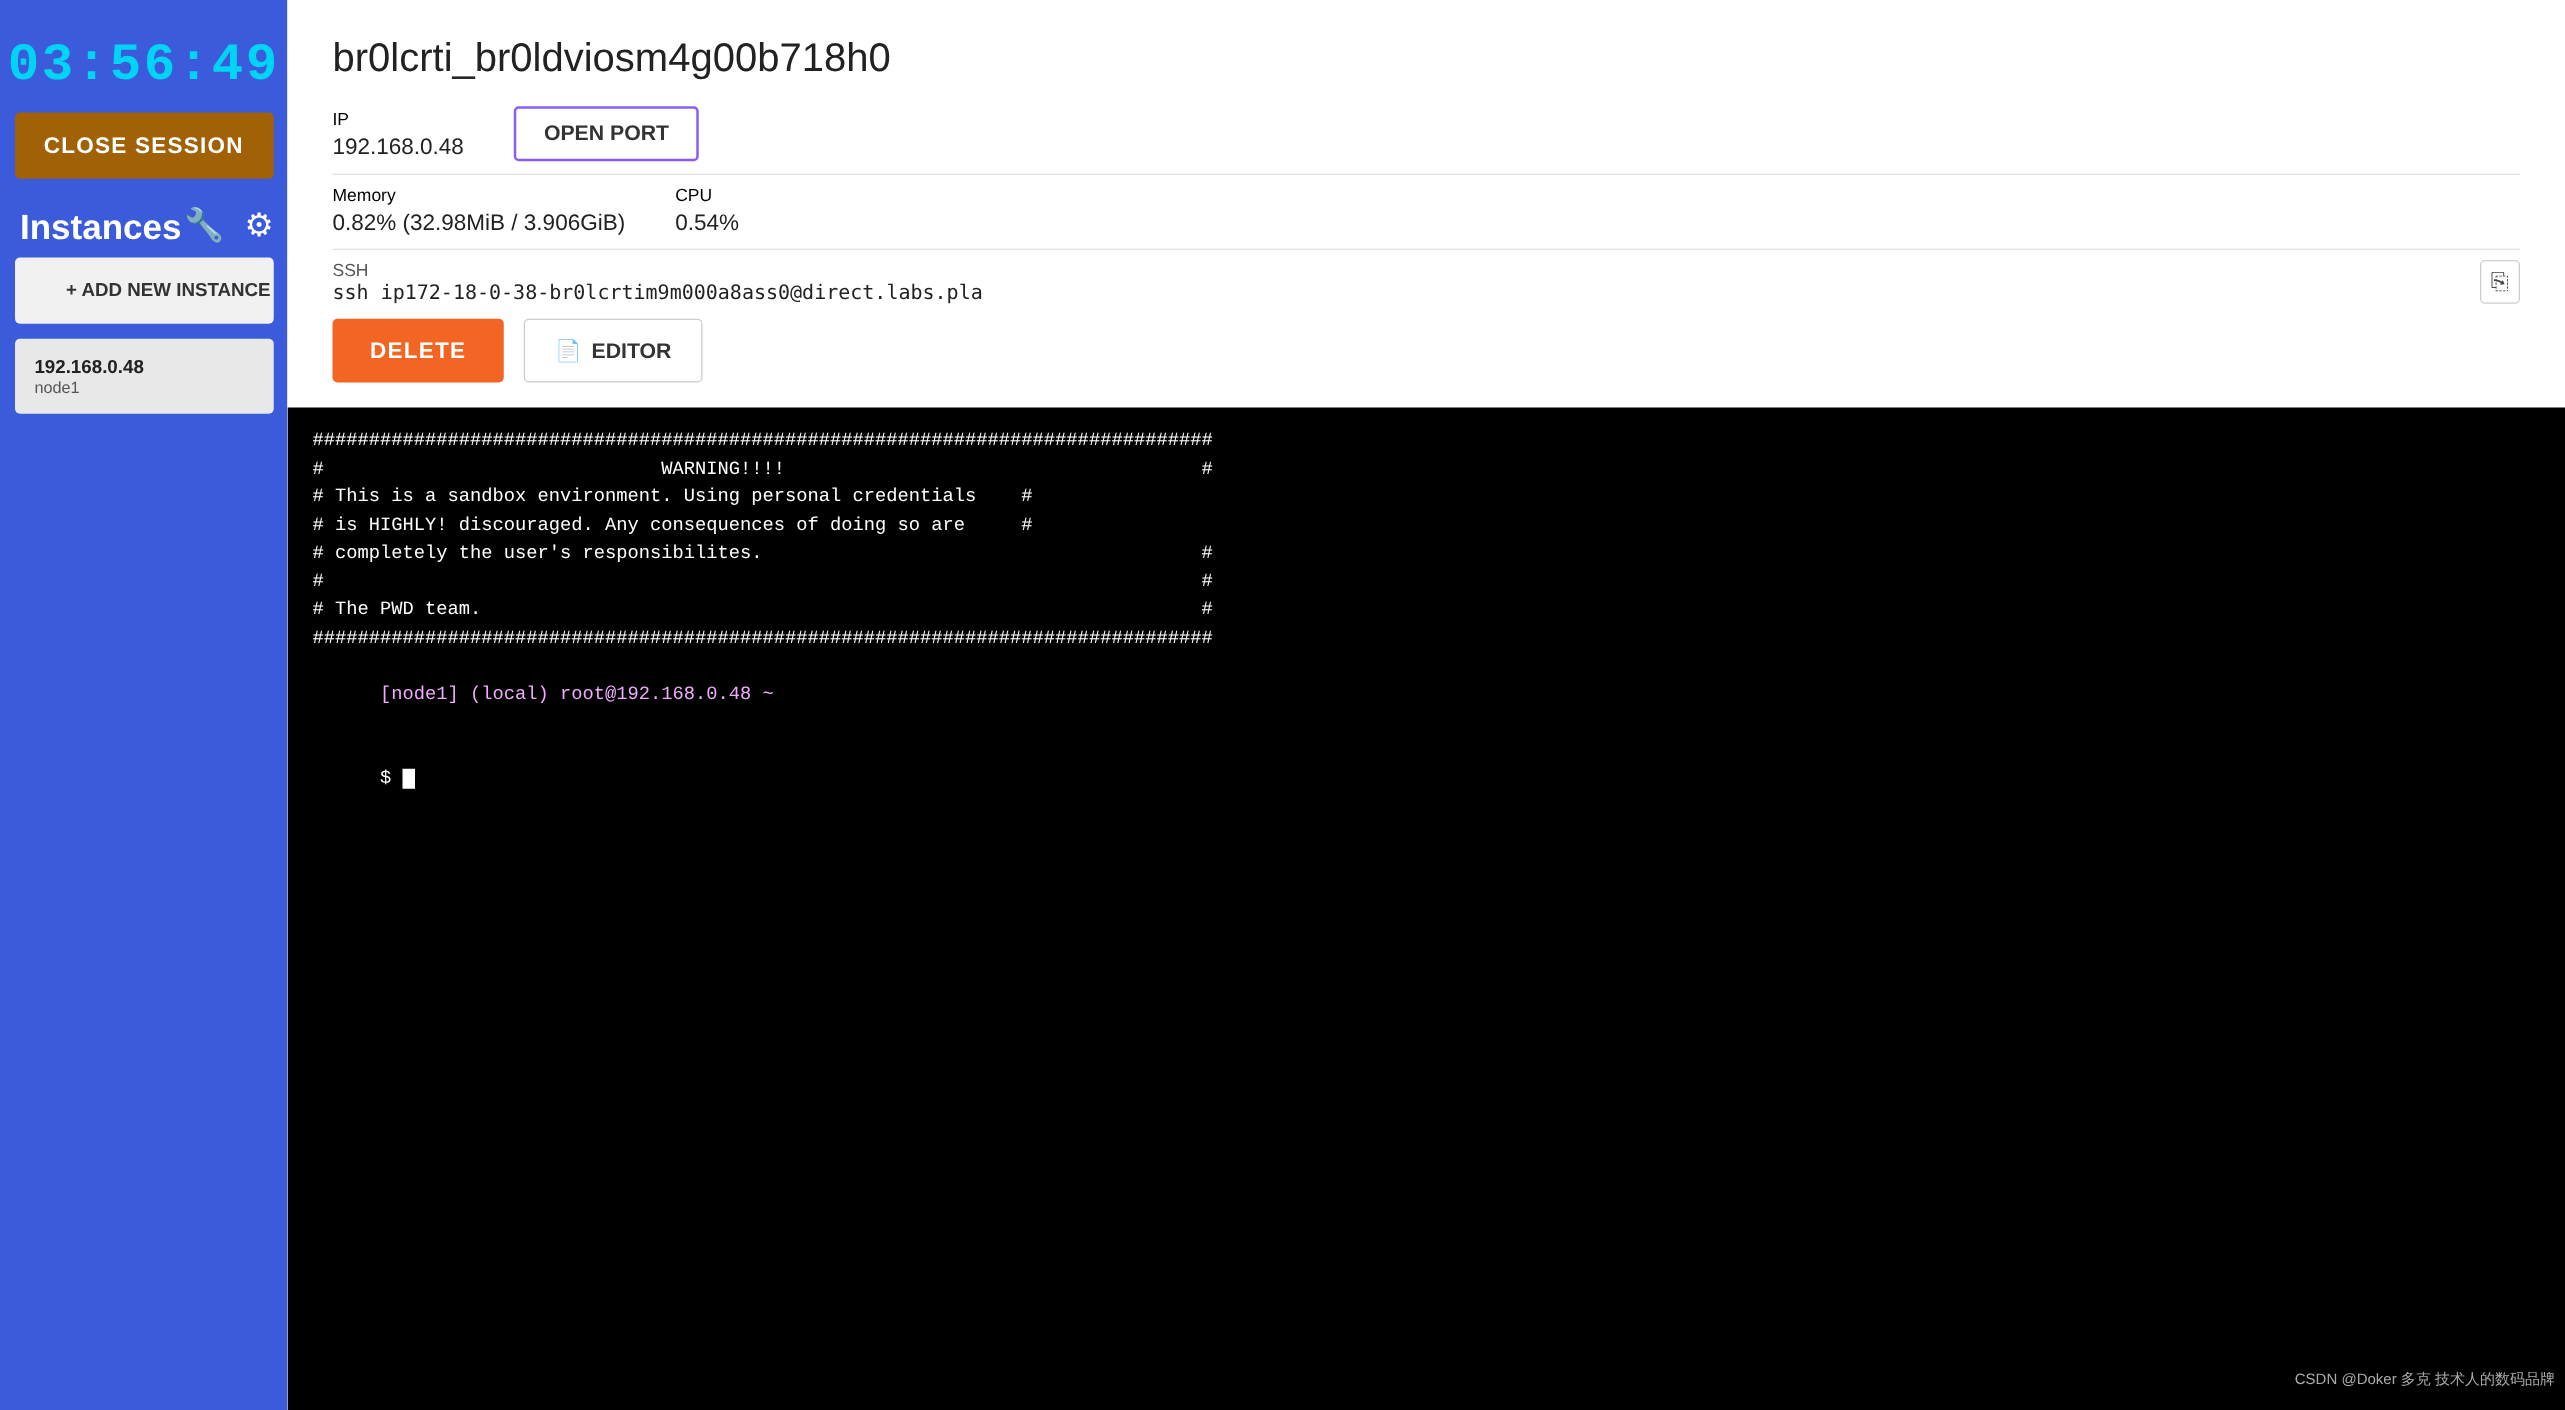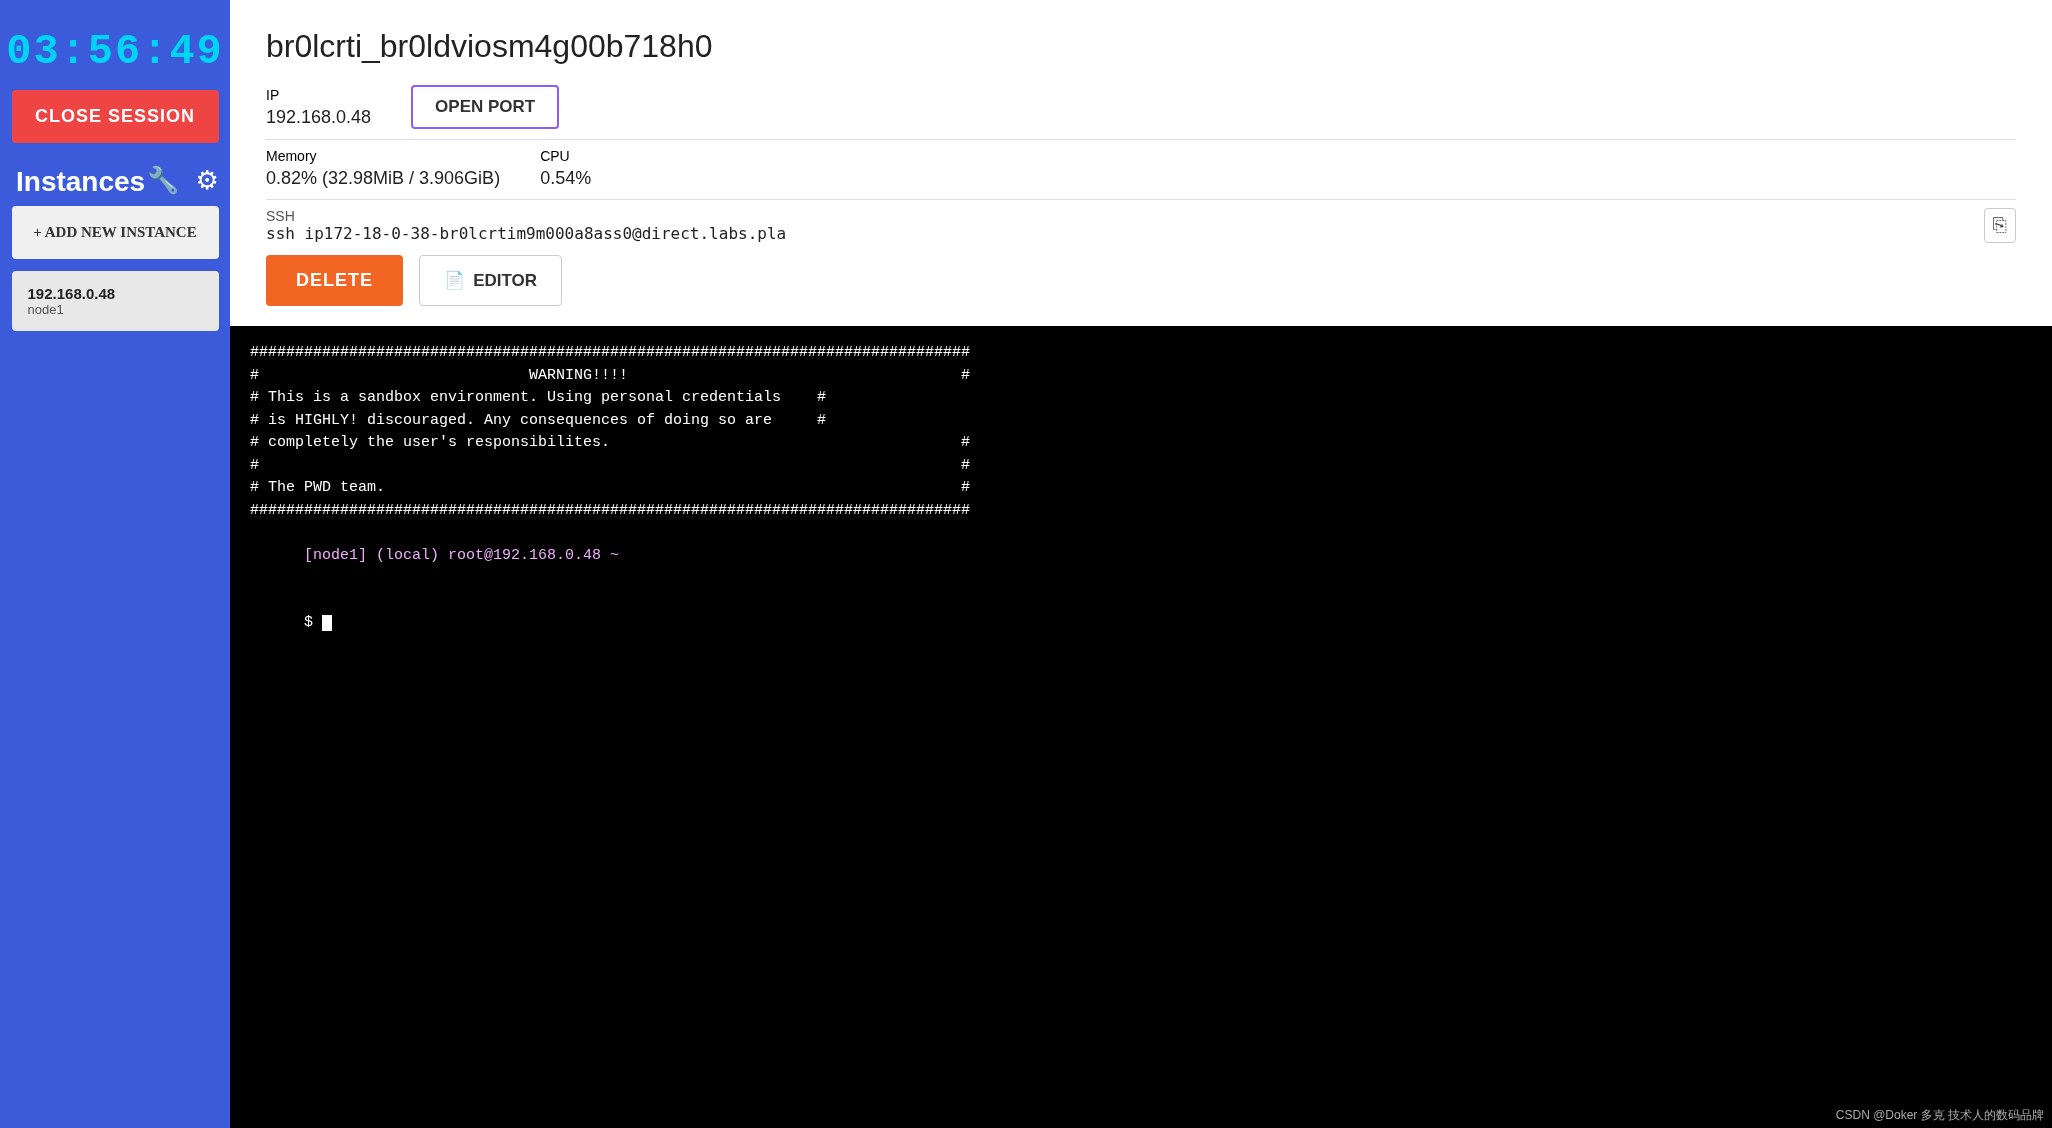--- a/index.html
+++ b/index.html
@@ -26,21 +26,21 @@
     .timer {
       font-size: 42px;
       font-weight: bold;
       color: #00d4f5;
       letter-spacing: 2px;
       padding: 18px 0 14px 0;
       font-family: 'Courier New', monospace;
     }
 
     .close-session-btn {
-      background: #ef4444;
+      background: #a16207;
       color: white;
       font-weight: bold;
       font-size: 18px;
       border: none;
       border-radius: 4px;
       width: 90%;
       padding: 16px 10px;
       cursor: pointer;
       letter-spacing: 1px;
       margin-bottom: 10px;
@@ -76,24 +76,23 @@
 
     .add-instance-btn {
       background: #f0f0f0;
       color: #333;
       border: none;
       border-radius: 4px;
       font-size: 15px;
       font-weight: bold;
       padding: 18px 2px;
       width: 90%;
-      text-align: center;
+      text-align: right;
       cursor: pointer;
       margin-bottom: 8px;
-      font-family: Liberation Serif, serif;
     }
 
     .instance-item {
       background: #e8e8e8;
       border-radius: 4px;
       padding: 14px 16px;
       width: 90%;
       cursor: pointer;
       margin-top: 4px;
     }
@@ -273,21 +272,21 @@
       vertical-align: text-bottom;
       animation: blink 1s step-end infinite;
     }
 
     @keyframes blink {
       50% { opacity: 0; }
     }
 
     .watermark {
       position: fixed;
-      bottom: 4px;
+      bottom: 16px;
       right: 8px;
       font-size: 12px;
       color: #aaa;
       z-index: 100;
     }
 
     .ip-open-row {
       display: flex;
       align-items: center;
       gap: 20px;

